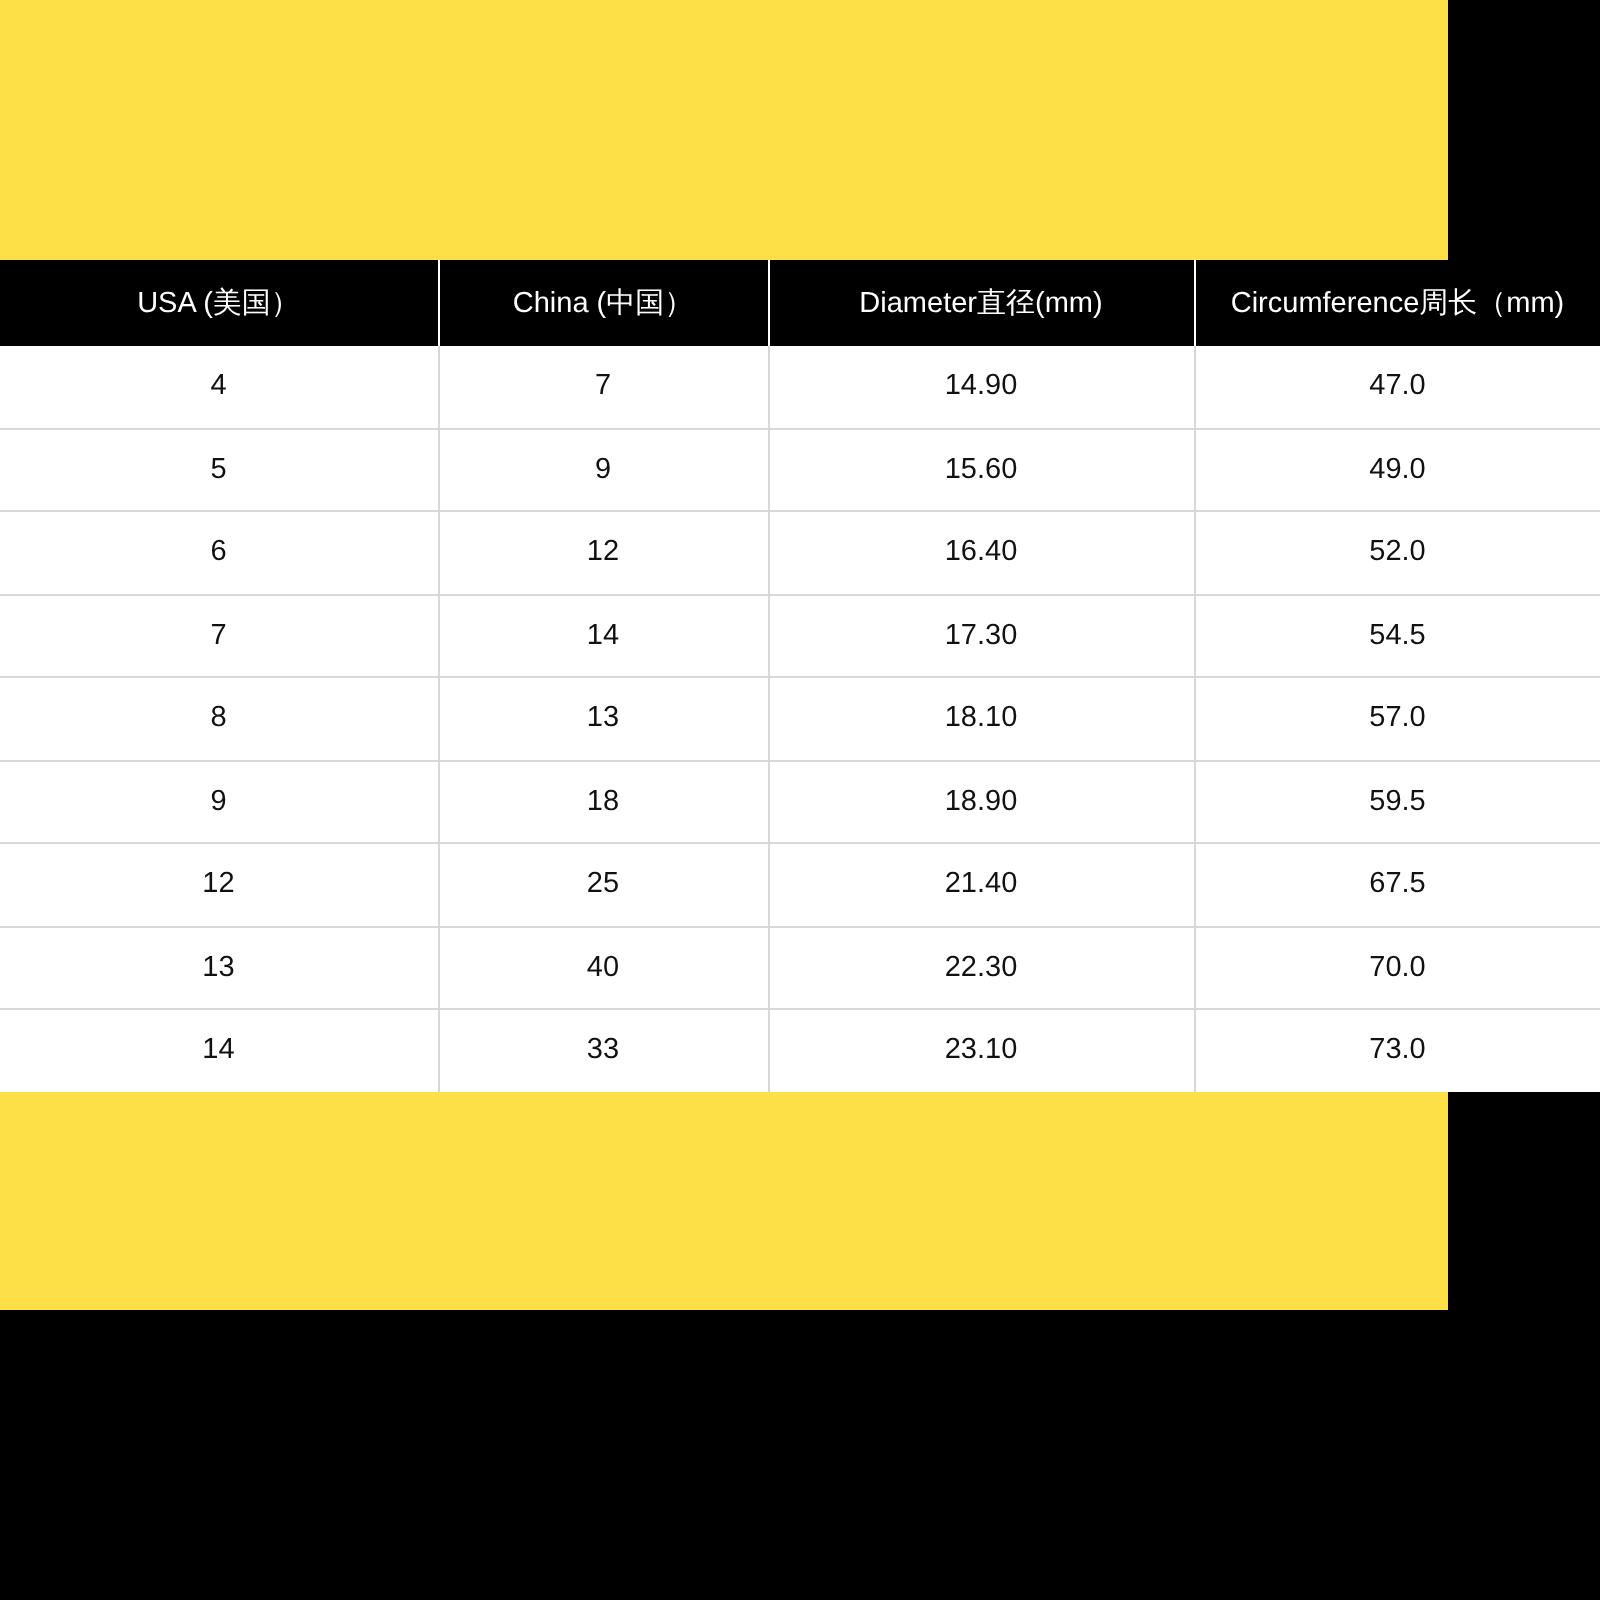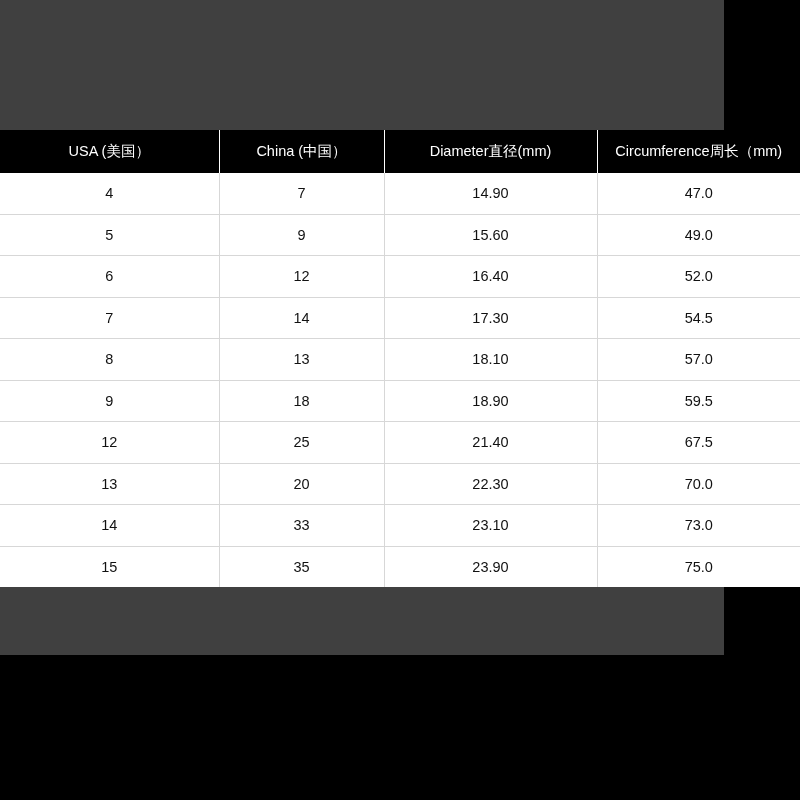--- a/index.html
+++ b/index.html
@@ -9,21 +9,21 @@
     width: 800px;
     height: 800px;
     overflow: hidden;
     font-family: "Liberation Sans", sans-serif;
   }
 
   #page {
     position: relative;
     width: 724px;
     height: 800px;
-    background: #404040;
+    background: #fde047;
   }
 
   #table-wrap {
     position: absolute;
     left: 0px;
     top: 130px;
     width: 800px;
   }
 
   table.size-table {
@@ -144,35 +144,29 @@
           <td class="last">59.5</td>
         </tr>
         <tr>
           <td>12</td>
           <td>25</td>
           <td>21.40</td>
           <td class="last">67.5</td>
         </tr>
         <tr>
           <td>13</td>
-          <td>20</td>
+          <td>40</td>
           <td>22.30</td>
           <td class="last">70.0</td>
         </tr>
         <tr>
           <td>14</td>
           <td>33</td>
           <td>23.10</td>
           <td class="last">73.0</td>
-        </tr>
-        <tr>
-          <td>15</td>
-          <td>35</td>
-          <td>23.90</td>
-          <td class="last">75.0</td>
         </tr>
       </tbody>
     </table>
   </div>
 
   <div id="bottom-fill"></div>
 
 </div>
 
 </body></html>

